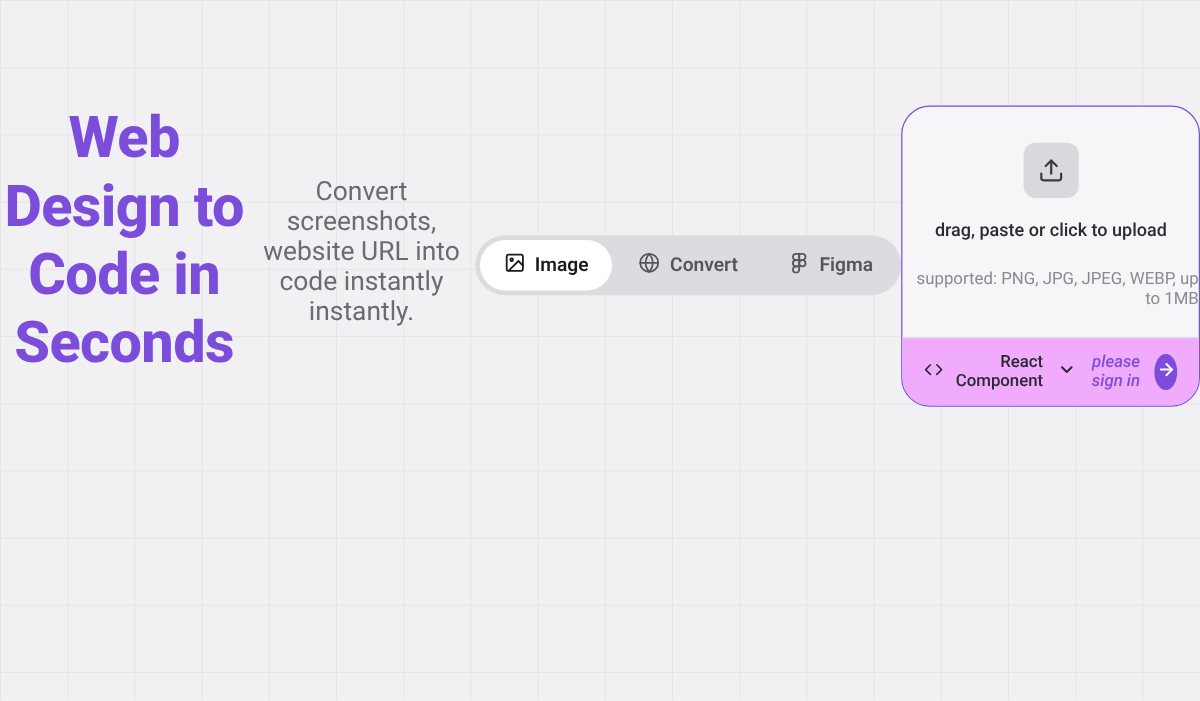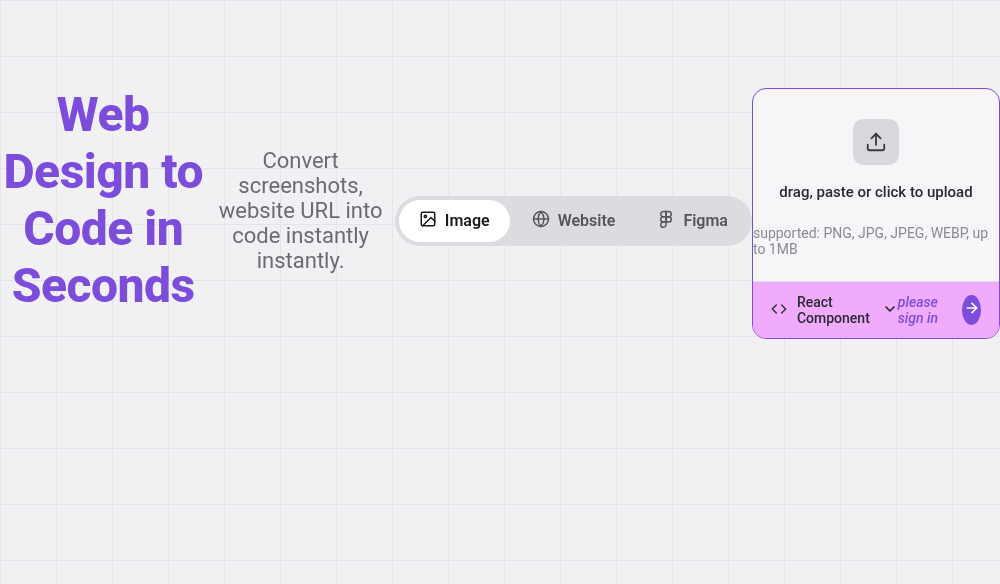--- a/index.html
+++ b/index.html
@@ -55,23 +55,24 @@
 }
 .tab.active {
   background: #ffffff;
   color: #1a1a1f;
 }
 .tab svg { width: 18px; height: 18px; }
 .card {
   margin-top: 28px;
   width: 800px;
   border: 1.5px solid #7c4ddb;
-  border-radius: 14px;
+  border-radius: 24px;
   background: #f6f6f8;
   overflow: hidden;
+  text-align: right;
 }
 .dropzone {
   display: flex;
   flex-direction: column;
   align-items: center;
   padding: 30px 0 24px 0;
   cursor: pointer;
 }
 .upload-icon-box {
   width: 46px;
@@ -156,21 +157,21 @@
       <span>Image</span>
     </div>
     <div class="tab">
       <span>
         <svg viewBox="0 0 24 24" fill="none" stroke="currentColor" stroke-width="2" stroke-linecap="round" stroke-linejoin="round">
             <circle cx="12" cy="12" r="10"></circle>
             <line x1="2" y1="12" x2="22" y2="12"></line>
             <path d="M12 2a15.3 15.3 0 0 1 4 10 15.3 15.3 0 0 1-4 10 15.3 15.3 0 0 1-4-10 15.3 15.3 0 0 1 4-10z"></path>
           </svg>
       </span>
-      <span>Website</span>
+      <span>Convert</span>
     </div>
     <div class="tab">
       <span>
         <svg viewBox="0 0 24 24" fill="none" stroke="currentColor" stroke-width="2" stroke-linecap="round" stroke-linejoin="round">
             <path d="M5 5.5A3.5 3.5 0 0 1 8.5 2H12v7H8.5A3.5 3.5 0 0 1 5 5.5z"></path>
             <path d="M12 2h3.5a3.5 3.5 0 1 1 0 7H12V2z"></path>
             <path d="M12 12.5a3.5 3.5 0 1 1 7 0 3.5 3.5 0 0 1-7 0z"></path>
             <path d="M5 12.5A3.5 3.5 0 0 1 8.5 9H12v7H8.5A3.5 3.5 0 0 1 5 12.5z"></path>
             <path d="M5 19.5A3.5 3.5 0 0 1 8.5 16H12v3.5a3.5 3.5 0 1 1-7 0z"></path>
           </svg>

